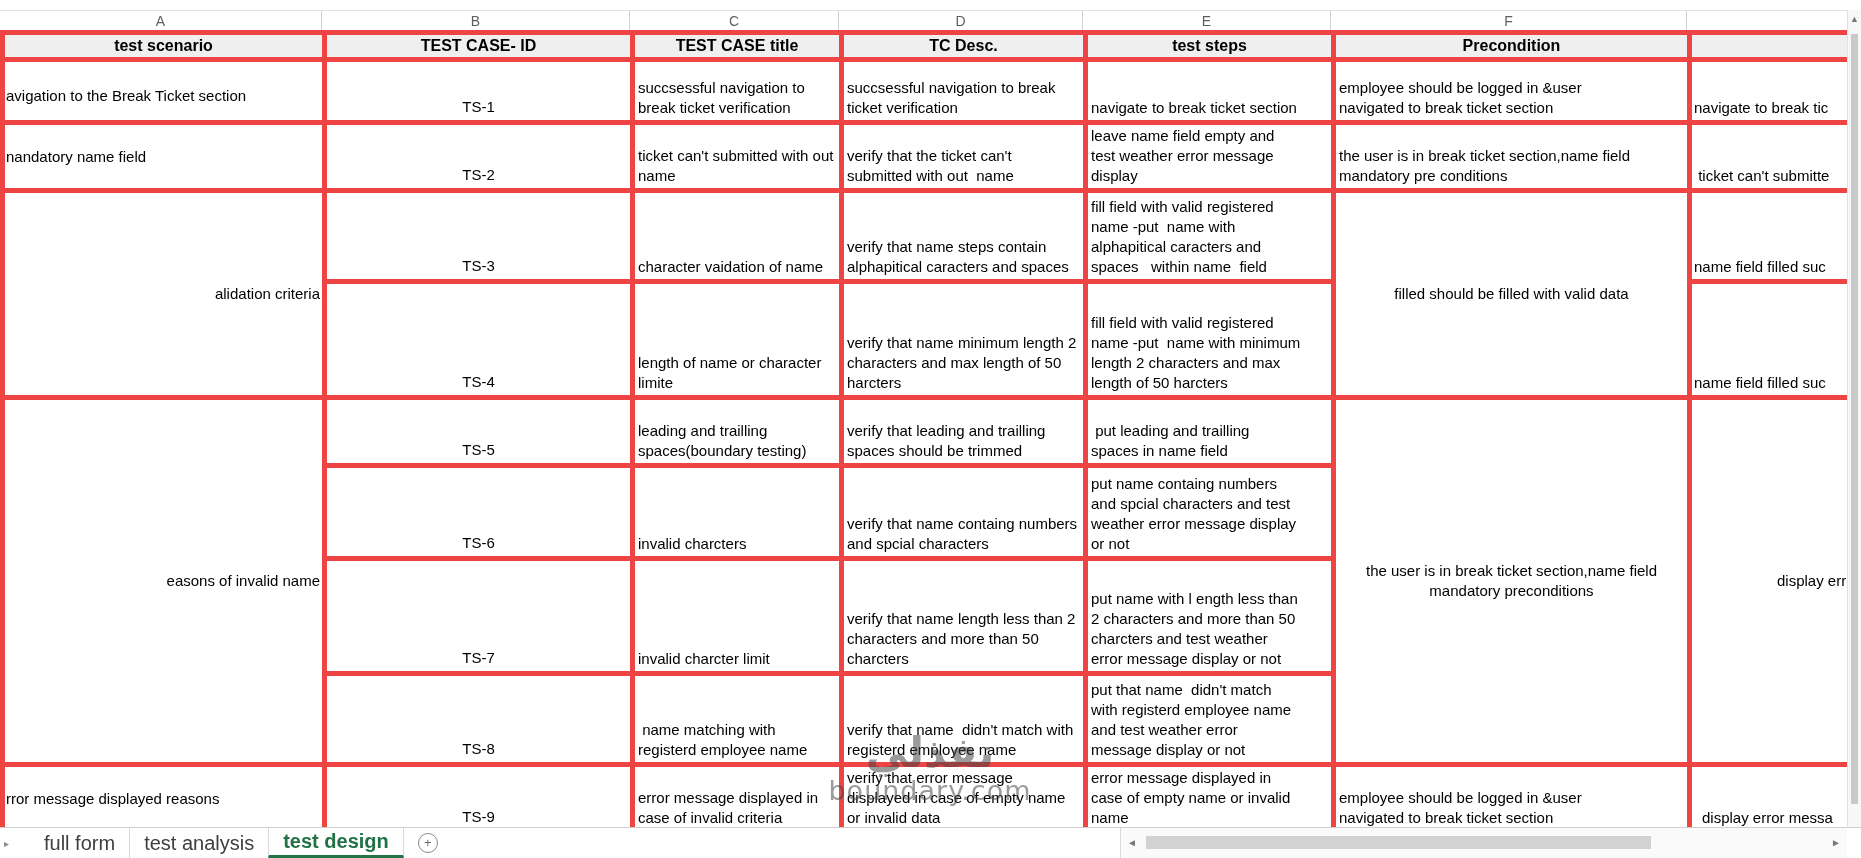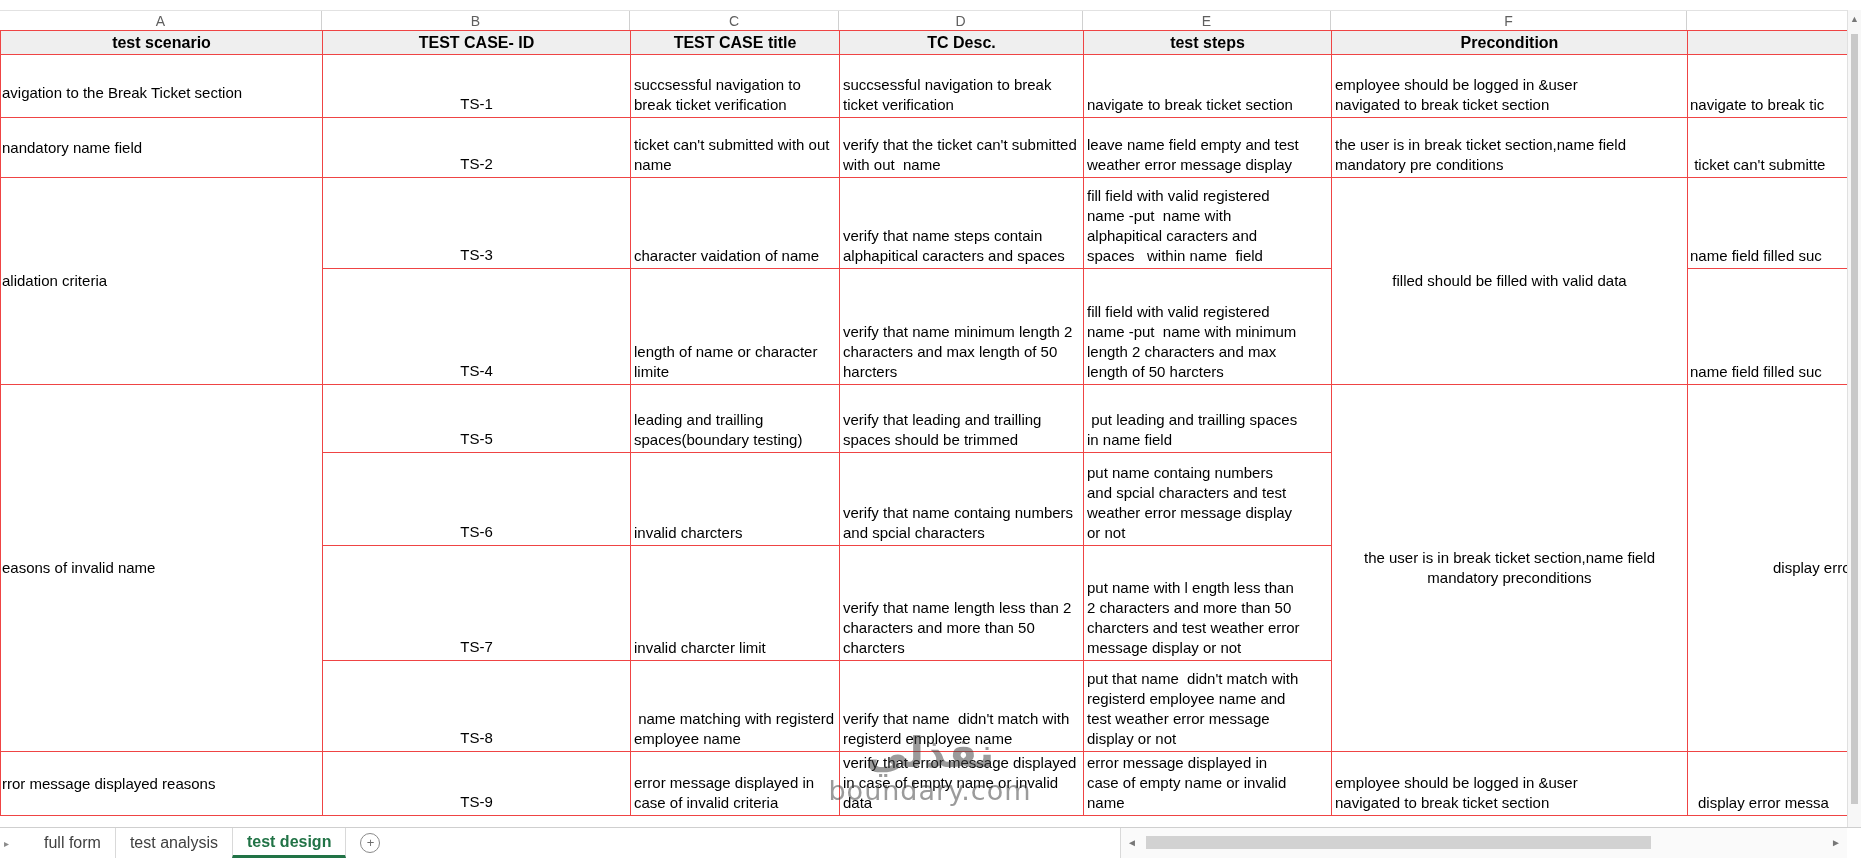--- a/index.html
+++ b/index.html
@@ -8,50 +8,50 @@
   
   .letters{position:absolute;top:10px;left:0;width:1847px;height:20px;display:flex;
            border-top:1px solid #e2e2e2;background:#fff;}
   .letter{display:flex;align-items:center;justify-content:center;color:#5f5f5f;
           font-size:14px;border-right:1px solid #d0d0d0;box-sizing:border-box;}
   .lw-a{width:322px}.lw-b{width:308px}.lw-c{width:209px}.lw-d{width:244px}
   .lw-e{width:248px}.lw-f{width:356px}.lw-g{width:160px;border-right:none}
   
   .grid-clip{position:absolute;top:30px;left:0;width:1847px;height:797px;overflow:hidden;}
   table{border-collapse:collapse;table-layout:fixed;width:1847px;}
-  th,td{border:1px solid #ef4444;box-sizing:border-box;overflow:hidden;}
+  th,td{border:5px solid #ef4444;box-sizing:border-box;overflow:hidden;}
   th{background:#efefef;font-size:16px;font-weight:bold;text-align:center;padding:0 2px;
      height:24px;line-height:22px;white-space:nowrap;}
   td{font-size:15px;line-height:20px;vertical-align:bottom;white-space:pre-wrap;
      padding:1px 4px 2px 3px;}
   tr.r1{height:63px}tr.r2{height:60px}tr.r3{height:91px}tr.r4{height:116px}
   tr.r5{height:68px}tr.r6{height:93px}tr.r7{height:115px}tr.r8{height:91px}tr.r9{height:62px}
   td.ca{padding:0 2px 0 1px;vertical-align:middle;}
   td.ca.pb{vertical-align:bottom;padding-bottom:14px;}
   td.cb{text-align:center;padding:0 2px 3px 2px;}
   td.ce{padding-right:30px;}
   td.cf{padding-right:50px;}
   td.cf.mc{padding:0 25px;}
   td.cg{white-space:pre;padding:1px 0 2px 2px;margin-top:8px;}
   td.mc{vertical-align:middle;text-align:center;}
-  td.ma{vertical-align:middle;text-align:left;}
+  td.ma{vertical-align:middle;text-align:right;}
   td.g-merge{vertical-align:middle;padding-left:85px;}
   td.g-last{padding-left:10px;}
   
   .vscroll{position:absolute;top:10px;right:0;width:14px;height:817px;background:#f7f7f7;
            border-left:1px solid #e0e0e0;box-sizing:border-box;}
   .vscroll .arrow{position:absolute;top:4px;left:0;width:13px;text-align:center;
                   font-size:9px;color:#777;}
   .vthumb{position:absolute;left:3px;top:24px;width:7px;height:770px;background:#c9c9c9;}
   
   .tabbar{position:absolute;left:0;top:827px;width:1861px;height:31px;background:#fff;
           border-top:1px solid #cfcfcf;box-sizing:border-box;display:flex;align-items:stretch;}
   .tabnav{width:26px;display:flex;align-items:center;justify-content:flex-start;
           padding-left:4px;color:#8a8a8a;font-size:10px;}
-  .tab{display:flex;align-items:center;padding:0 14px;font-size:16px;color:#3f3f3f;
+  .tab{display:flex;align-items:center;padding:0 14px;font-size:20px;color:#3f3f3f;
        border-left:1px solid #d9d9d9;cursor:default;}
   .tab.first{border-left:none;}
   .tab.active{color:#217346;font-weight:bold;border-bottom:3px solid #217346;
               border-left:1px solid #d9d9d9;border-right:1px solid #d9d9d9;background:#fff;}
   .addsheet{display:flex;align-items:center;margin-left:14px;}
   .addsheet .circle{width:18px;height:18px;border:1px solid #8a8a8a;border-radius:50%;
                     color:#6d6d6d;font-size:13px;line-height:17px;text-align:center;}
   
   .hscroll{position:absolute;left:1120px;top:828px;width:727px;height:30px;background:#fafafa;
            border-left:1px solid #d9d9d9;box-sizing:border-box;}

